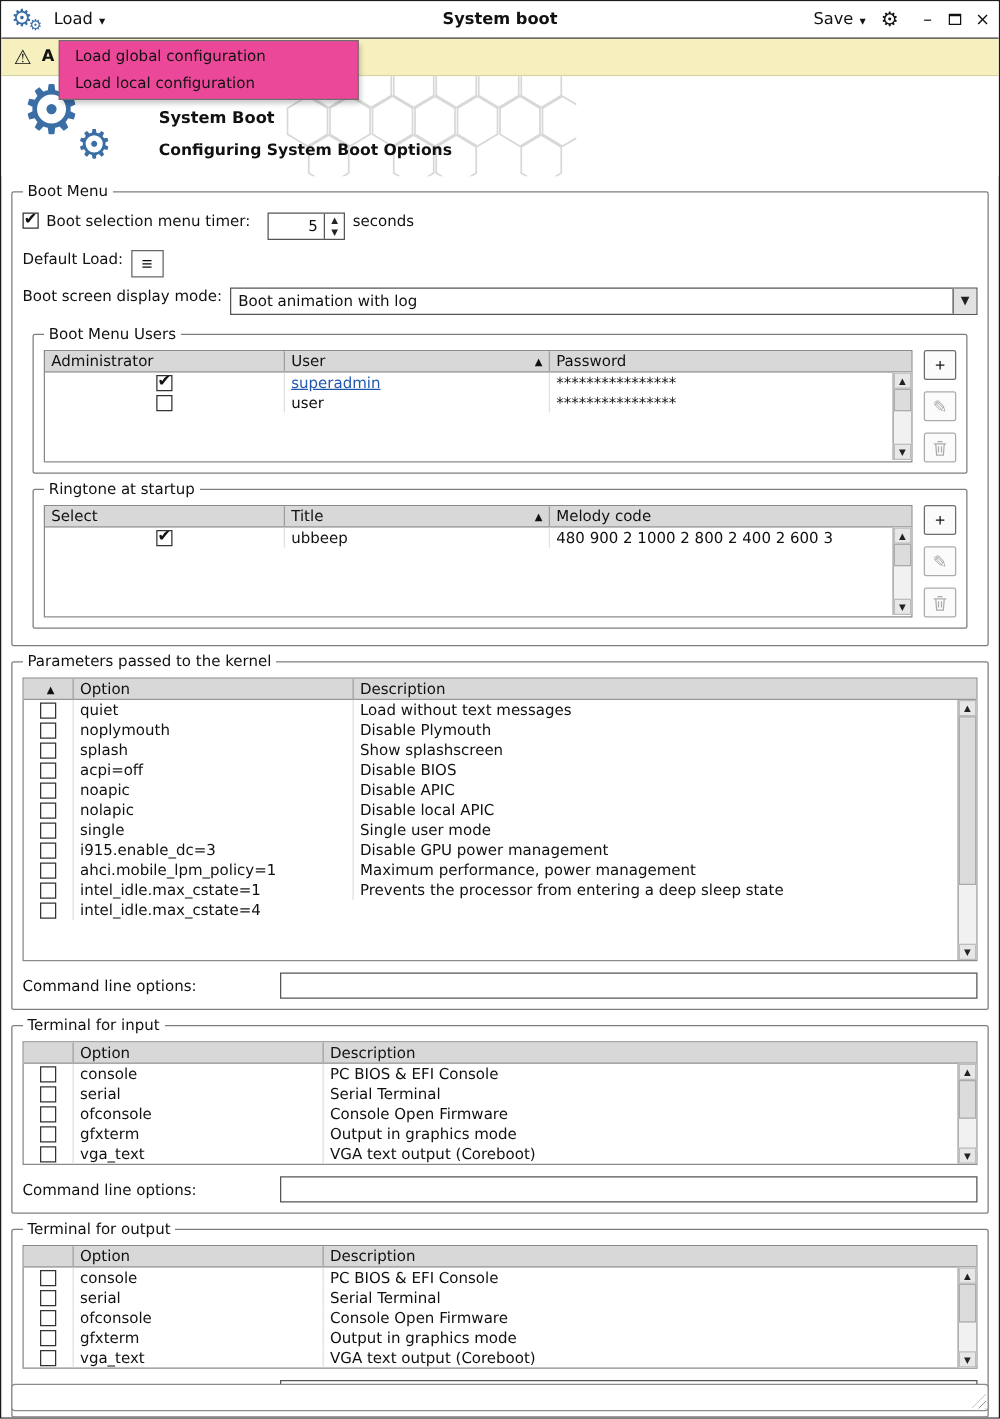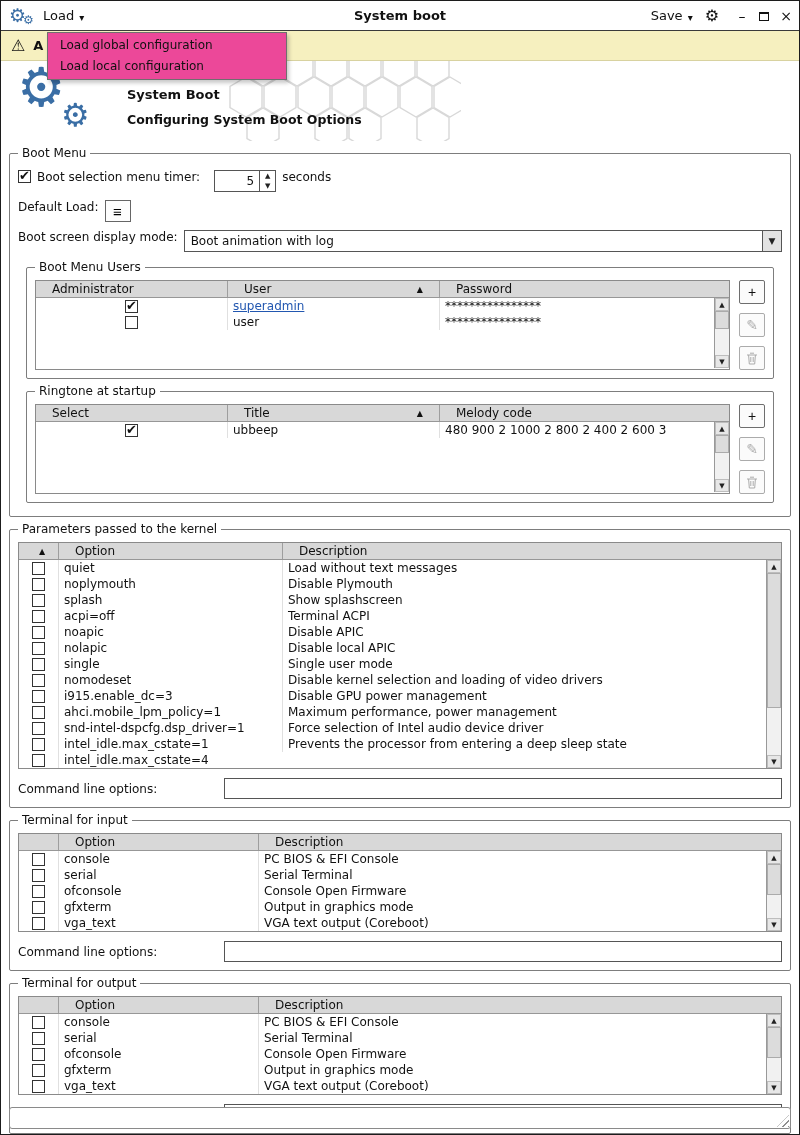--- a/index.html
+++ b/index.html
@@ -51,21 +51,21 @@
   .textfield{border:1px solid #555;height:22px;padding:3px 6px;background:#fff;white-space:nowrap;overflow:hidden;cursor:text}
   .grow{flex:1}
   .icon-btn{width:26px;height:22px;border:1px solid #666;background:#fdfdfd;font-size:15px;line-height:1;cursor:pointer;flex:none}
   .combobox{display:flex;border:1px solid #555;height:22px;align-items:center;padding-left:6px;cursor:pointer;background:#fff}
   .combo-arrow{margin-left:auto;width:19px;align-self:stretch;border-left:1px solid #555;background:#e2e2e2;
     display:flex;align-items:center;justify-content:center;font-size:9px;color:#222}
   
   .grid-wrap{display:flex;gap:9px;margin-top:4px}
   .grid{flex:1;border:1px solid #8a8a8a;background:#fff}
   .g-header{display:flex;background:var(--th-bg,#d8d8d8);border-bottom:1px solid #979797;height:17px}
-  .gh{padding:0 16px;border-right:1px solid #9e9e9e;display:flex;align-items:center;overflow:hidden;white-space:nowrap}
+  .gh{padding:0 5px;border-right:1px solid #9e9e9e;display:flex;align-items:center;overflow:hidden;white-space:nowrap}
   .gh:last-child{border-right:none}
   .sort{margin-left:auto;font-size:8px;padding-left:4px}
   .g-body{display:flex}
   .g-rows{flex:1;overflow:hidden}
   .g-row{display:flex;height:16px;align-items:stretch}
   .gc{padding:0 5px;border-right:1px solid #e0e0e0;display:flex;align-items:center;overflow:hidden;white-space:nowrap}
   .gc:last-child{border-right:none}
   .center{justify-content:center}
   .link-text{color:var(--link,#2257b0);text-decoration:underline;cursor:pointer}
   .vscroll{width:15px;border-left:1px solid #999;background:#f1f1f1;display:flex;flex-direction:column;flex:none}
@@ -335,21 +335,21 @@
               </div>
               <div class="gc k2">splash</div>
               <div class="gc k3">Show splashscreen</div>
             </div>
 
             <div class="g-row">
               <div class="gc k1 center">
                 <span class="checkbox"></span>
               </div>
               <div class="gc k2">acpi=off</div>
-              <div class="gc k3">Terminal ACPI</div>
+              <div class="gc k3">Disable BIOS</div>
             </div>
 
             <div class="g-row">
               <div class="gc k1 center">
                 <span class="checkbox"></span>
               </div>
               <div class="gc k2">noapic</div>
               <div class="gc k3">Disable APIC</div>
             </div>
 
@@ -362,51 +362,37 @@
             </div>
 
             <div class="g-row">
               <div class="gc k1 center">
                 <span class="checkbox"></span>
               </div>
               <div class="gc k2">single</div>
               <div class="gc k3">Single user mode</div>
             </div>
 
-            <div class="g-row">
-              <div class="gc k1 center">
-                <span class="checkbox"></span>
-              </div>
-              <div class="gc k2">nomodeset</div>
-              <div class="gc k3">Disable kernel selection and loading of video drivers</div>
-            </div>
 
             <div class="g-row">
               <div class="gc k1 center">
                 <span class="checkbox"></span>
               </div>
               <div class="gc k2">i915.enable_dc=3</div>
               <div class="gc k3">Disable GPU power management</div>
             </div>
 
             <div class="g-row">
               <div class="gc k1 center">
                 <span class="checkbox"></span>
               </div>
               <div class="gc k2">ahci.mobile_lpm_policy=1</div>
               <div class="gc k3">Maximum performance, power management</div>
             </div>
 
-            <div class="g-row">
-              <div class="gc k1 center">
-                <span class="checkbox"></span>
-              </div>
-              <div class="gc k2">snd-intel-dspcfg.dsp_driver=1</div>
-              <div class="gc k3">Force selection of Intel audio device driver</div>
-            </div>
 
             <div class="g-row">
               <div class="gc k1 center">
                 <span class="checkbox"></span>
               </div>
               <div class="gc k2">intel_idle.max_cstate=1</div>
               <div class="gc k3">Prevents the processor from entering a deep sleep state</div>
             </div>
 
             <div class="g-row">

